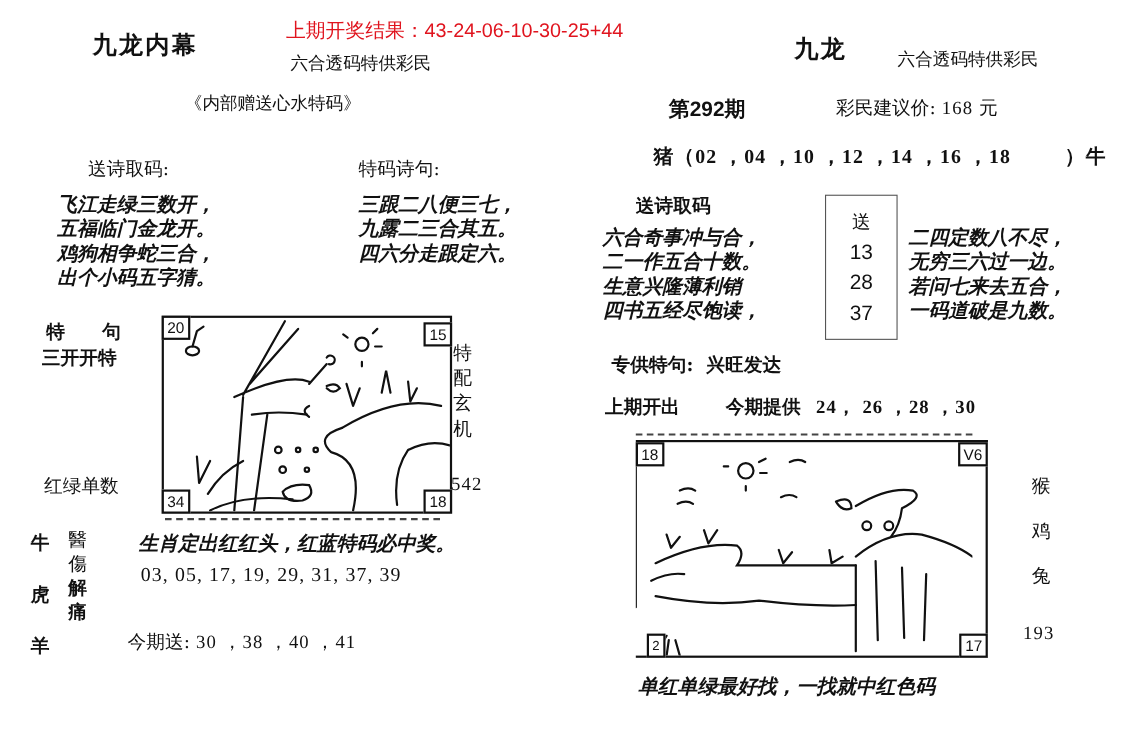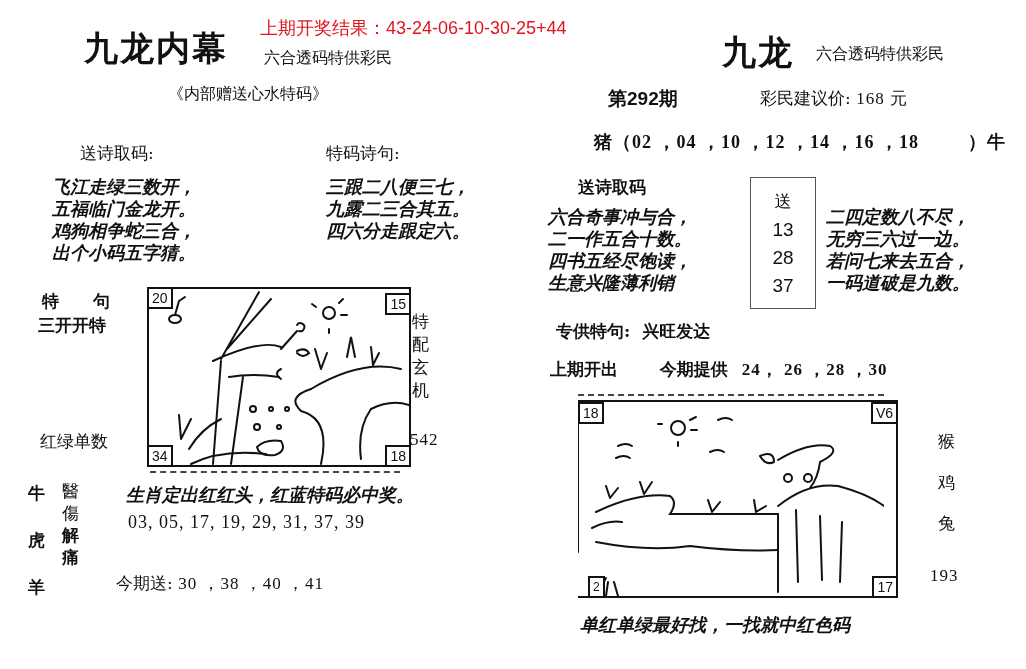--- a/index.html
+++ b/index.html
@@ -1,20 +1,20 @@
 <!DOCTYPE html>
 <html><head>
 <meta charset="utf-8">
 <style>
   html, body { margin: 0; padding: 0; background: #ffffff; }
   body { width: 1026px; height: 669px; position: relative; overflow: hidden;
          font-family: "DejaVu Serif", "Liberation Serif", serif; color: #111; }
   .abs { position: absolute; white-space: nowrap; }
   .red { color: #e0141e; font-family: "Liberation Sans", "DejaVu Sans", sans-serif; }
-  .big-title { font-size: 34px; font-weight: bold; letter-spacing: 2px; font-family: "DejaVu Serif", serif; }
+  .big-title { font-size: 22px; font-weight: bold; letter-spacing: 2px; font-family: "DejaVu Serif", serif; }
   .sub { font-size: 16px; }
   .lbl { font-size: 17px; }
   .poem { font-size: 18px; line-height: 22px; font-weight: bold; font-style: italic; }
   .nums { font-size: 17px; font-family: "Liberation Serif", "DejaVu Serif", serif; font-weight: bold; letter-spacing: 1px; }
   .vert { display: flex; flex-direction: column; align-items: center; }
   .box { position: absolute; border: 2px solid #111; background: #fff; padding-left: 12px; }
   .corner { position: absolute; border: 2px solid #111; font-family: "Liberation Sans", sans-serif; font-size: 14px;
             padding: 0 3px; line-height: 18px; background: #fff; }
   .sendbox { position: absolute; border: 1.5px solid #555; display: flex; flex-direction: column; align-items: center;
              font-family: "Liberation Sans", sans-serif; font-size: 19px; }
@@ -124,22 +124,22 @@
 
 <div class="abs nums" style="left:594px; top:130px; font-size:18px;">
   <span>猪（</span><span>02 ，04 ，10 ，12 ，14 ，16 ，18</span>
 </div>
 <div class="abs nums" style="left:968px; top:130px; font-size:18px;">）牛</div>
 
 <div class="abs lbl" style="left:578px; top:176px; font-weight:bold;">送诗取码</div>
 <div class="abs poem" style="left:548px; top:206px;">
   <div>六合奇事冲与合，</div>
   <div>二一作五合十数。</div>
+  <div>生意兴隆薄利销</div>
   <div>四书五经尽饱读，</div>
-  <div>生意兴隆薄利销</div>
 </div>
 
 <div class="sendbox" style="left:750px; top:177px; width:64px; height:130px;">
   <span style="font-family:'DejaVu Serif', serif; font-size:17px; margin-top:12px;">送</span>
   <span>13</span>
   <span>28</span>
   <span>37</span>
 </div>
 
 <div class="abs poem" style="left:826px; top:206px;">

